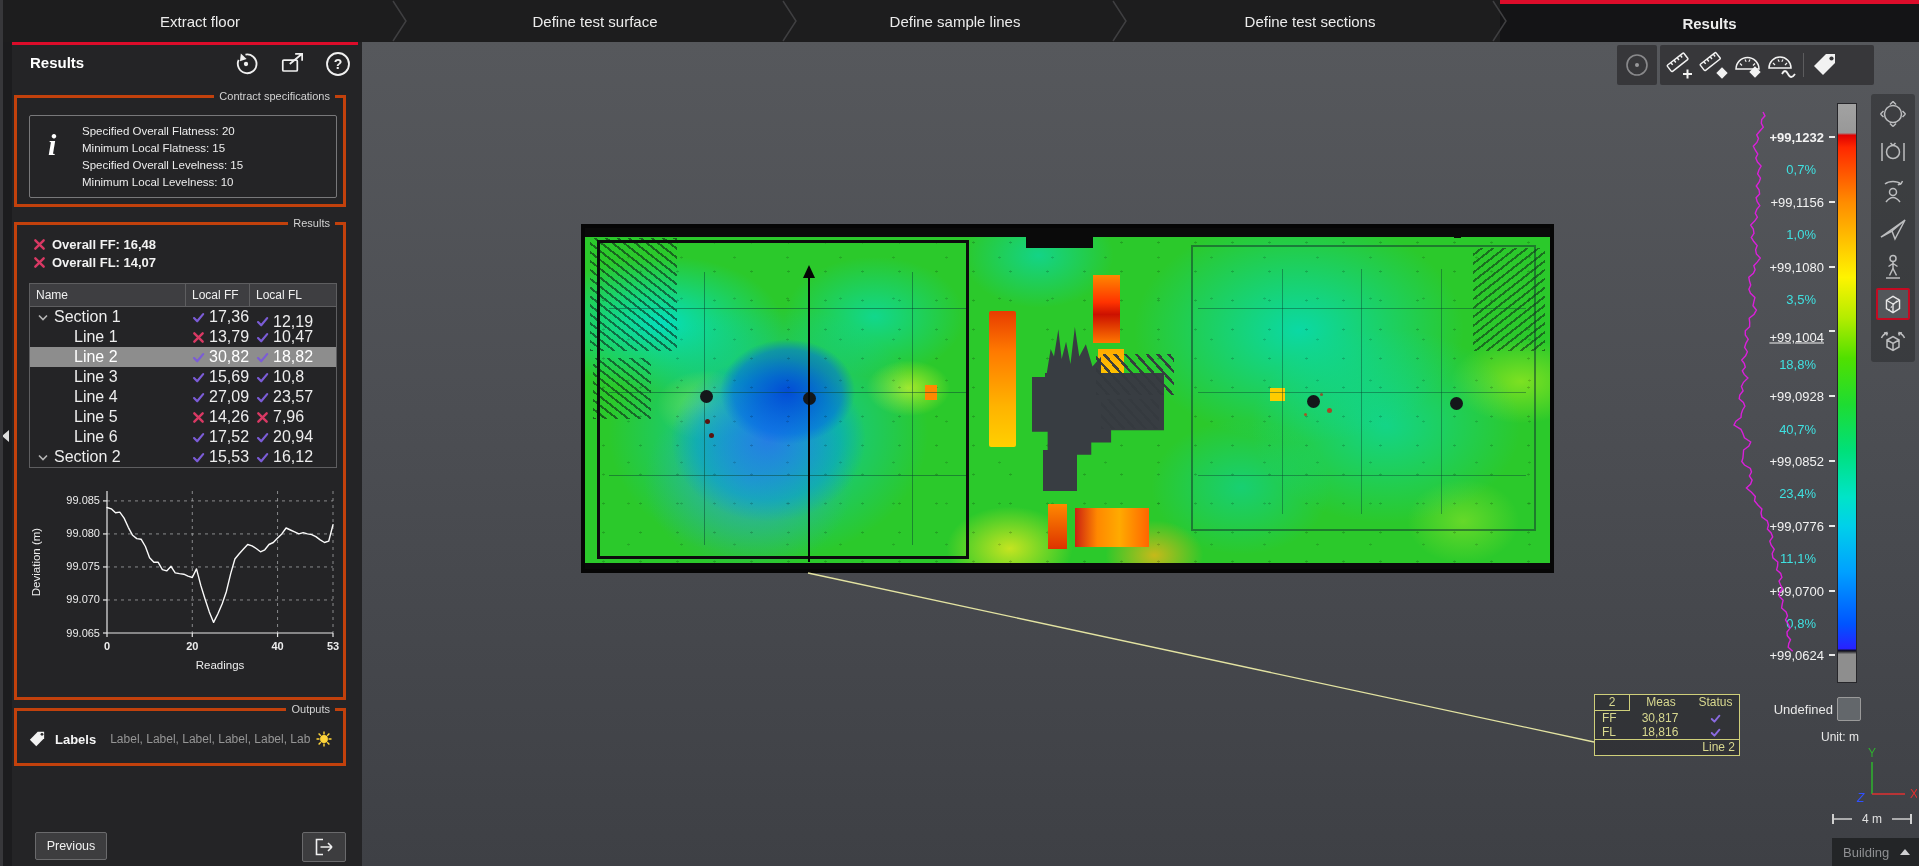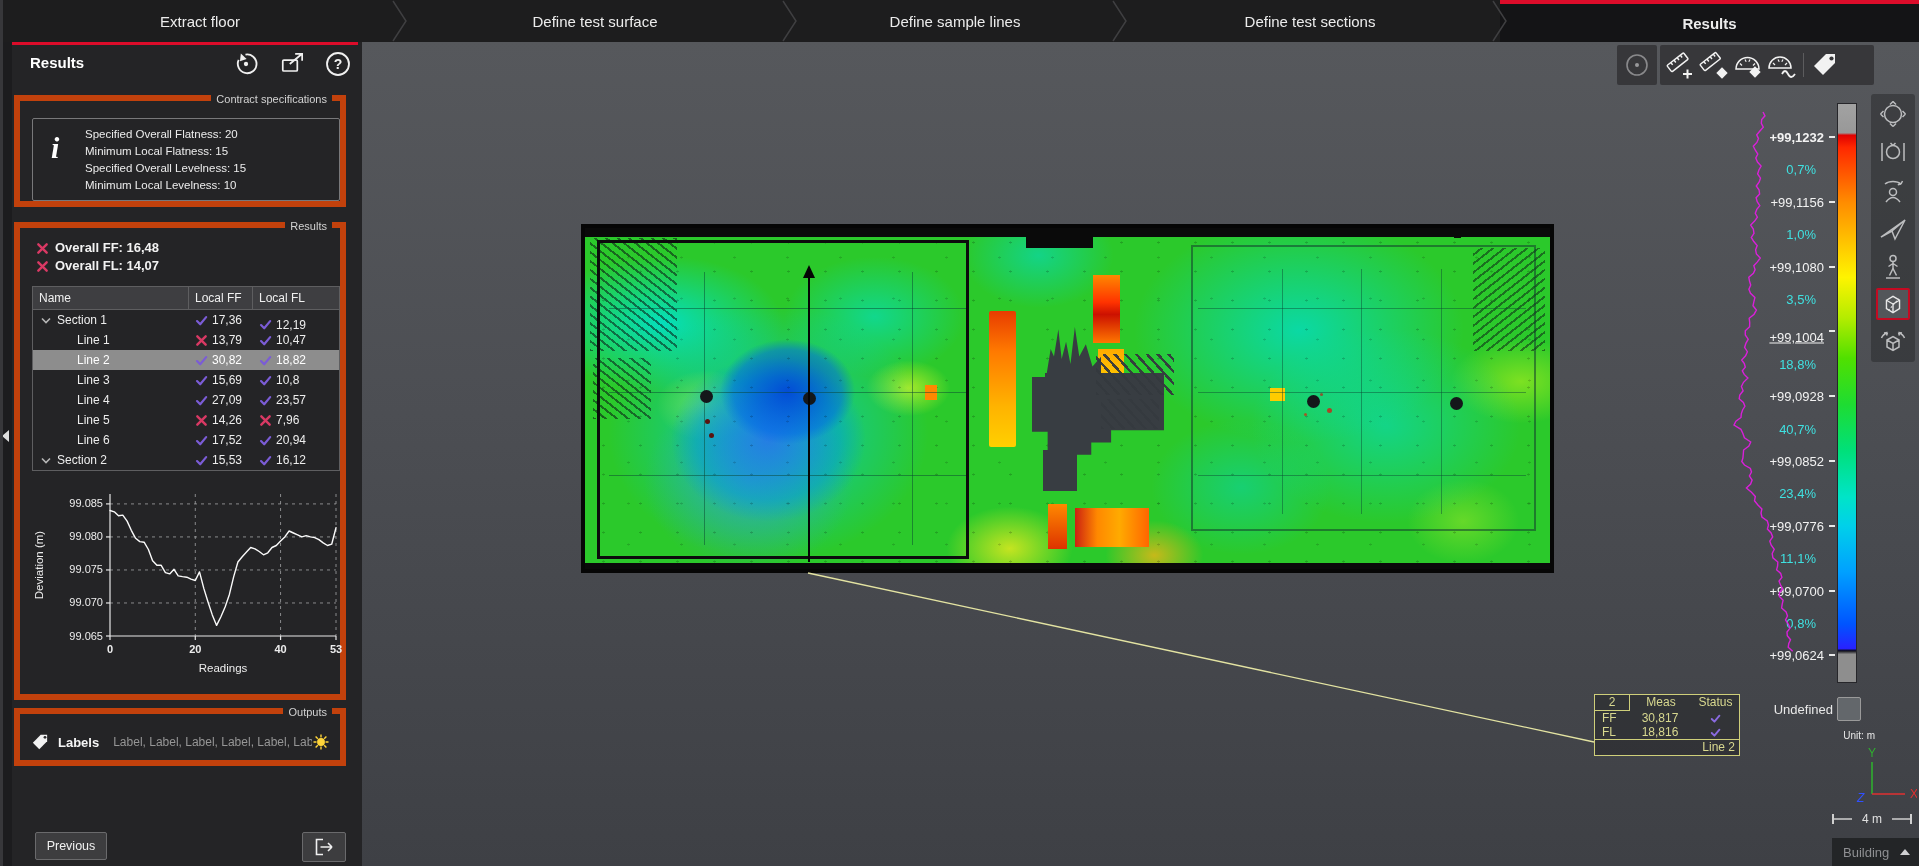--- a/index.html
+++ b/index.html
@@ -12,39 +12,39 @@
   .tab.active{background:#141416;font-weight:bold;border-top:4px solid #dc0c2a;}
   .tab .sepv{position:absolute;right:-8px;top:0;z-index:5;}
   
   #panel{position:absolute;left:0;top:42px;width:362px;height:824px;background:#242426;z-index:20;}
   #panel-redline{position:absolute;left:10px;top:0;width:348px;height:3px;background:#dc0c2a;}
   #panel-rail{position:absolute;left:0;top:0;width:12px;height:824px;background:#1c1c1e;}
   #collapse-arrow{position:absolute;left:2px;top:388px;width:0;height:0;
     border-top:6px solid transparent;border-bottom:6px solid transparent;border-right:7px solid #dedede;cursor:pointer;}
   .p-title{position:absolute;left:30px;top:12px;font-size:15px;font-weight:bold;color:#fff;}
   .hdr-btn{position:absolute;top:8px;width:28px;height:28px;cursor:pointer;}
-  .group{position:absolute;border:6px solid #c2410c;box-sizing:border-box;padding-left:24px;}
+  .group{position:absolute;border:3px solid #c2410c;box-sizing:border-box;padding-left:24px;}
   .group-legend{position:absolute;top:-8px;right:8px;background:#242426;padding:0 5px;
     font-size:11px;color:#d2d2d2;white-space:nowrap;}
   
   #info-box{position:absolute;left:12px;top:17px;width:306px;height:81px;border:1px solid #78787a;border-radius:2px;}
   #info-i{position:absolute;left:18px;top:14px;font-family:"Liberation Serif",serif;font-style:italic;
     font-weight:bold;font-size:30px;color:#fff;line-height:1;}
   .spec-line{position:absolute;left:52px;font-size:11.5px;color:#ececec;white-space:nowrap;}
   
-  .overall-row{position:absolute;left:16px;display:flex;align-items:flex-end;gap:6px;
+  .overall-row{position:absolute;left:16px;display:flex;align-items:center;gap:6px;
     font-size:13px;font-weight:bold;color:#f2f2f2;}
   #rtable{position:absolute;left:12px;top:58px;width:308px;border:1px solid #5e5e60;box-sizing:border-box;}
   #rtable-head{display:flex;height:22px;background:#3e3e41;border-bottom:1px solid #5e5e60;
     font-size:12px;color:#f0f0f0;align-items:center;}
   .th{box-sizing:border-box;padding-left:6px;height:22px;line-height:22px;}
   .th-name{width:156px;border-right:1px solid #5e5e60;}
   .th-ff{width:64px;border-right:1px solid #5e5e60;}
   .th-fl{flex:1;}
-  .trow{display:flex;height:20px;align-items:center;font-size:12px;color:#ededed;cursor:pointer;}
+  .trow{display:flex;height:20px;align-items:center;font-size:16px;color:#ededed;cursor:pointer;}
   .trow.sel{background:#8d8d8d;color:#fff;}
   .td-name{width:156px;display:flex;align-items:center;box-sizing:border-box;}
   .td-val{width:64px;display:flex;align-items:center;gap:4px;box-sizing:border-box;padding-left:6px;}
   .mk{width:13px;height:13px;flex:0 0 auto;}
   .chev{margin:0 6px 0 8px;flex:0 0 auto;}
   
   #outputs-row{position:absolute;left:10px;top:14px;right:10px;height:28px;display:flex;align-items:center;}
   #outputs-row .lbl{font-size:13px;font-weight:bold;color:#f5f5f5;margin-left:8px;}
   #outputs-row .val{font-size:12px;color:#969696;margin-left:14px;white-space:nowrap;overflow:hidden;flex:1;}
   .btn{position:absolute;background:#3d3d3f;border:1px solid #6a6a6c;border-radius:2px;color:#f0f0f0;
@@ -105,21 +105,21 @@
   .co-status{flex:1;text-align:center;}
   .co-row{display:flex;height:14px;line-height:13px;align-items:center;}
   .co-lab{width:34px;padding-left:7px;box-sizing:border-box;}
   .co-val{width:62px;text-align:center;}
   .co-chk{flex:1;display:flex;justify-content:center;}
   .co-foot{border-top:1px solid #cfcf7a;height:15px;line-height:14px;text-align:right;padding-right:4px;}
   
   #undefined-label{position:absolute;right:86px;top:660px;font-size:13px;color:#e8e8e8;}
   #undefined-swatch{position:absolute;left:1475px;top:655px;width:22px;height:22px;background:#63676b;
     border:1px solid #9a9a9a;border-radius:2px;cursor:pointer;}
-  #unit-label{position:absolute;right:44px;top:688px;font-size:10px;color:#e8e8e8;}
+  #unit-label{position:absolute;right:60px;top:688px;font-size:12px;color:#e8e8e8;}
   #building-btn{position:absolute;left:1470px;top:796px;width:87px;height:28px;background:#232527;
     display:flex;align-items:center;cursor:pointer;}
   #building-btn span{color:#8e8f92;font-size:13px;margin-left:11px;flex:1;}
   #building-btn .tri{width:0;height:0;border-left:5px transparent solid;border-right:5px transparent solid;
     border-bottom:6px solid #cfd0d2;margin-right:9px;}
   #overlay-svg{position:absolute;inset:0;pointer-events:none;z-index:10;}
 </style>
 </head>
 <body>
 

